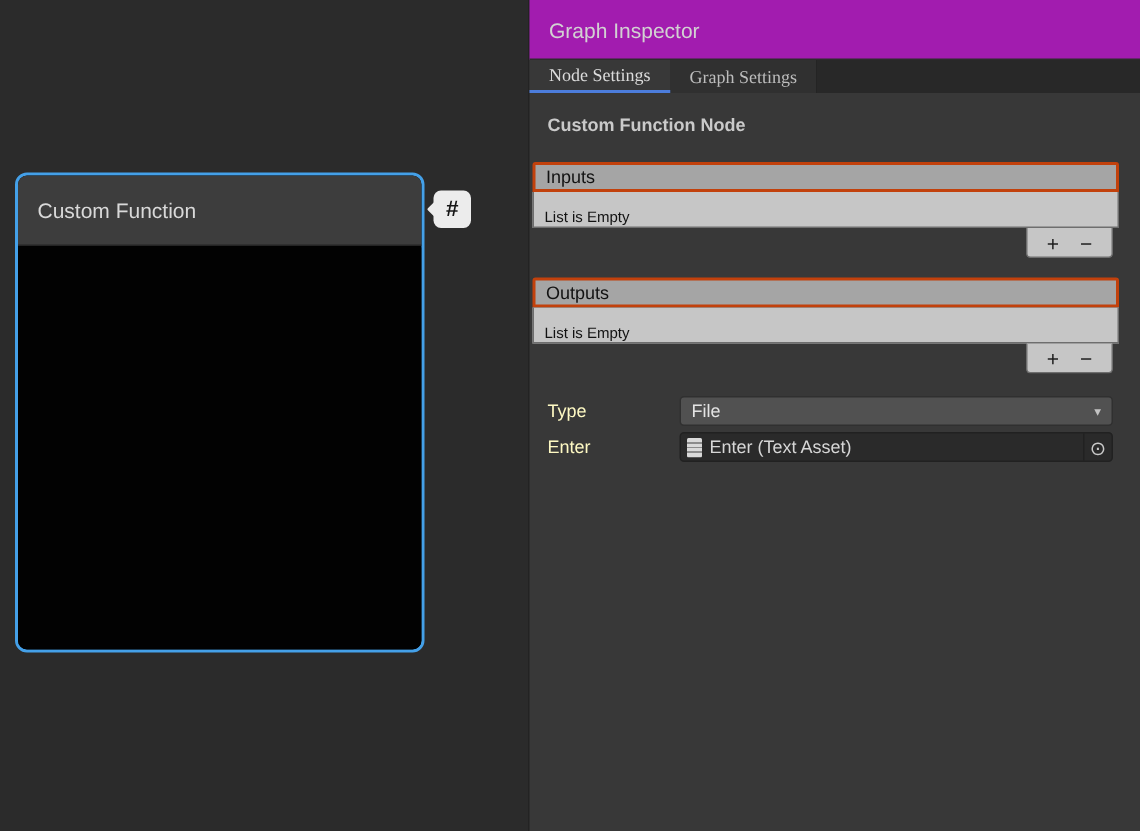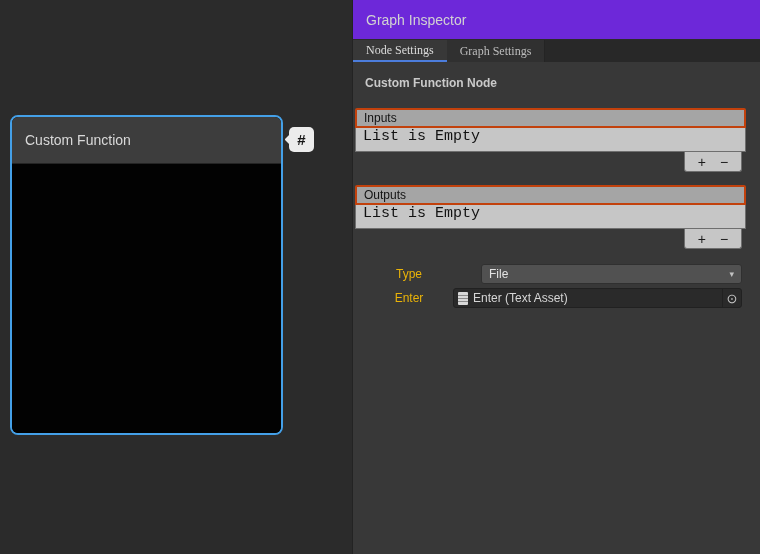--- a/index.html
+++ b/index.html
@@ -36,21 +36,21 @@
     content:""; position:absolute; left:-3px; top:9px; width:7px; height:7px;
     background:#ececec; transform:rotate(45deg); border-radius:1px;
   }
 
   
   .inspector {
     position:absolute; left:352px; top:0; width:408px; height:554px;
     background:#383838; border-left:1px solid #232323;
   }
   .insp-titlebar {
-    height:40px; background:#6d28d9; border-bottom:1px solid #2c2c2c;
+    height:40px; background:#a21caf; border-bottom:1px solid #2c2c2c;
     display:flex; align-items:center; padding:0 13px;
     color:#d2d2d2; font-size:14px;
   }
   .tabbar { height:22px; background:#282828; display:flex;font-family:Liberation Serif, serif; }
   .tab {
     height:22px; padding:0 13px; display:flex; align-items:center;
     font-size:12px; color:#c4c4c4; cursor:default;
   }
   .tab.active { background:#383838; border-bottom:2px solid var(--accent,#4c7ddc); color:#dcdcdc; }
   .tab.inactive { background:#303030; border-right:1px solid #242424; color:#bdbdbd; }
@@ -59,40 +59,40 @@
 
   
   .rlist { margin:18px 14px 0 2px; }
   .rlist + .rlist { margin-top:13px; }
   .rlist-header {
     height:20px; background:#a5a5a5; border:2px solid #c2410c; border-radius:2px 2px 0 0;
     display:flex; align-items:center; padding:0 7px; color:#121212; font-size:12px;
   }
   .rlist-body {
     height:24px; background:#c6c6c6; border:1px solid #6e6e6e; border-top:none;
-    display:flex; align-items:flex-start; padding:0 7px; color:#121212; font-size:15px;font-family:Liberation Mono, monospace;
+    display:flex; align-items:flex-end; padding:0 7px; color:#121212; font-size:10px;
   }
   .rlist-footer { height:20px; display:flex; justify-content:flex-end; }
   .rlist-footer .ft-tab {
     width:58px; margin-right:4px;
     background:#c6c6c6; border:1px solid #6e6e6e; border-top:none; border-radius:0 0 3px 3px;
     display:flex; align-items:center; justify-content:center; gap:14px;
   }
   .mini-btn { color:#1a1a1a; font-size:14px; line-height:14px; cursor:pointer; }
 
   
   .form { margin:13px 18px 0 12px; }
   .row { display:flex; align-items:center; height:24px; }
-  .row .lbl { width:88px; color:#eab308; font-size:12px;text-align:center; }
+  .row .lbl { width:88px; color:#fef9c3; font-size:12px; }
   .ctrl { flex:1; height:20px; }
 
   .dropdown {
     display:flex; align-items:center; padding:0 7px;
     background:#515151; border:1px solid #303030; border-radius:3px;
-    color:#e3e3e3; font-size:12px; height:20px; cursor:default;margin-left:28px;
+    color:#e3e3e3; font-size:12px; height:20px; cursor:default;
   }
   .dropdown .arrow { margin-left:auto; font-size:9px; color:#c2c2c2; }
 
   .txt-input {
     width:100%; height:20px; padding:0 7px;
     background:#2a2a2a; border:1px solid #212121; border-top-color:#171717; border-radius:3px;
     color:#d6d6d6; font-size:12px; font-family:inherit; outline:none;
   }
   .txt-input::placeholder { color:#7f7f7f; }
 

